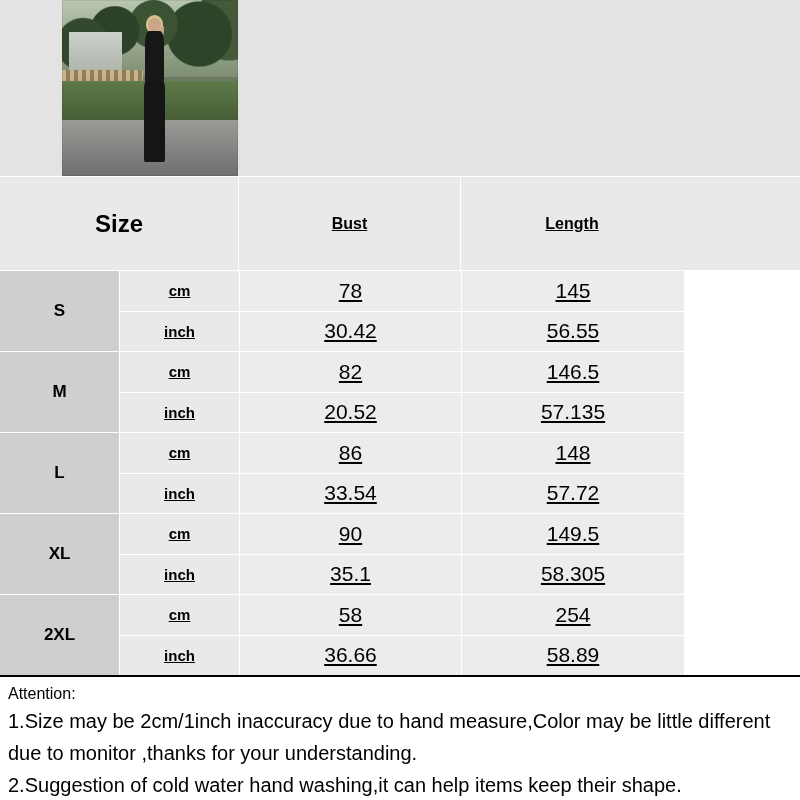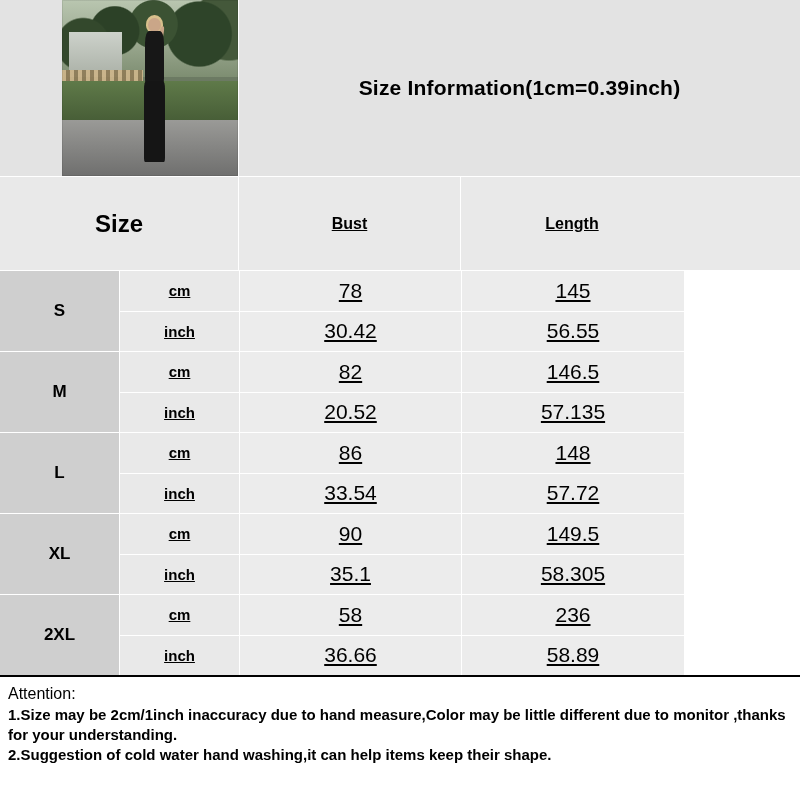--- a/index.html
+++ b/index.html
@@ -194,23 +194,22 @@
     border-top: 2px solid #000000;
     padding: 6px 8px 0 8px;
     box-sizing: border-box;
   }
   .attention .title {
     font-size: 16px;
     line-height: 22px;
   }
   .attention p {
     margin: 0;
-    font-size: 15px;
-    line-height: 20px;
-    font-weight: bold;
+    font-size: 20px;
+    line-height: 32px;
   }
 </style>
 </head>
 <body>
 
 <div class="sheet">
 
   <div class="header">
     <div class="header-photo-cell">
       <div class="photo">
@@ -223,23 +222,20 @@
         <div class="model">
           <div class="hair"></div>
           <div class="head"></div>
           <div class="arm"></div>
           <div class="body"></div>
           <div class="legs"></div>
         </div>
         <div class="frame"></div>
       </div>
     </div>
-    <div class="header-title-cell">
-      <div class="header-title">Size Information(1cm=0.39inch)</div>
-    </div>
   </div>
 
   <div class="colhead">
     <div class="size-cell">Size</div>
     <div class="bust-cell">Bust</div>
     <div class="length-cell">Length</div>
   </div>
 
   <div class="row">
     <div class="size-label">S</div>
@@ -304,21 +300,21 @@
       </div>
     </div>
   </div>
 
   <div class="row">
     <div class="size-label">2XL</div>
     <div class="unit-block">
       <div class="subrow">
         <div class="unit">cm</div>
         <div class="val">58</div>
-        <div class="val">236</div>
+        <div class="val">254</div>
       </div>
       <div class="subrow">
         <div class="unit">inch</div>
         <div class="val">36.66</div>
         <div class="val">58.89</div>
       </div>
     </div>
   </div>
 
   <div class="attention">

